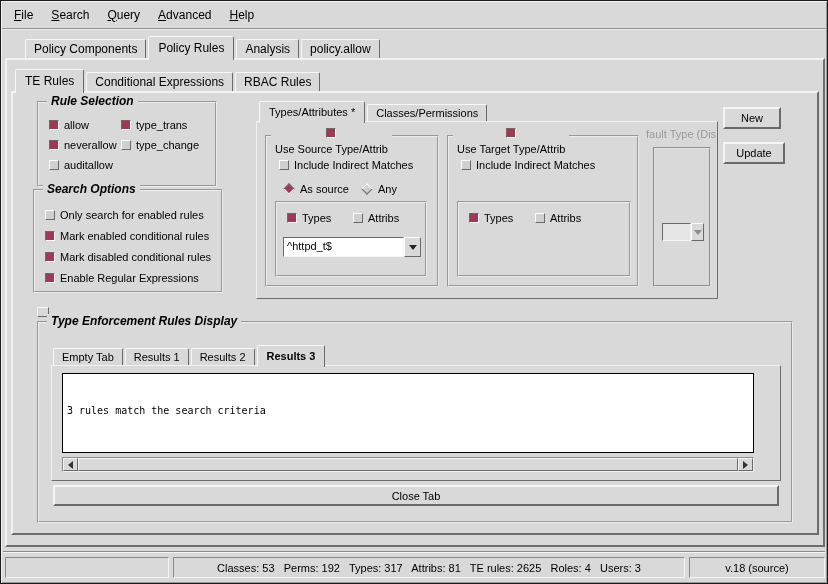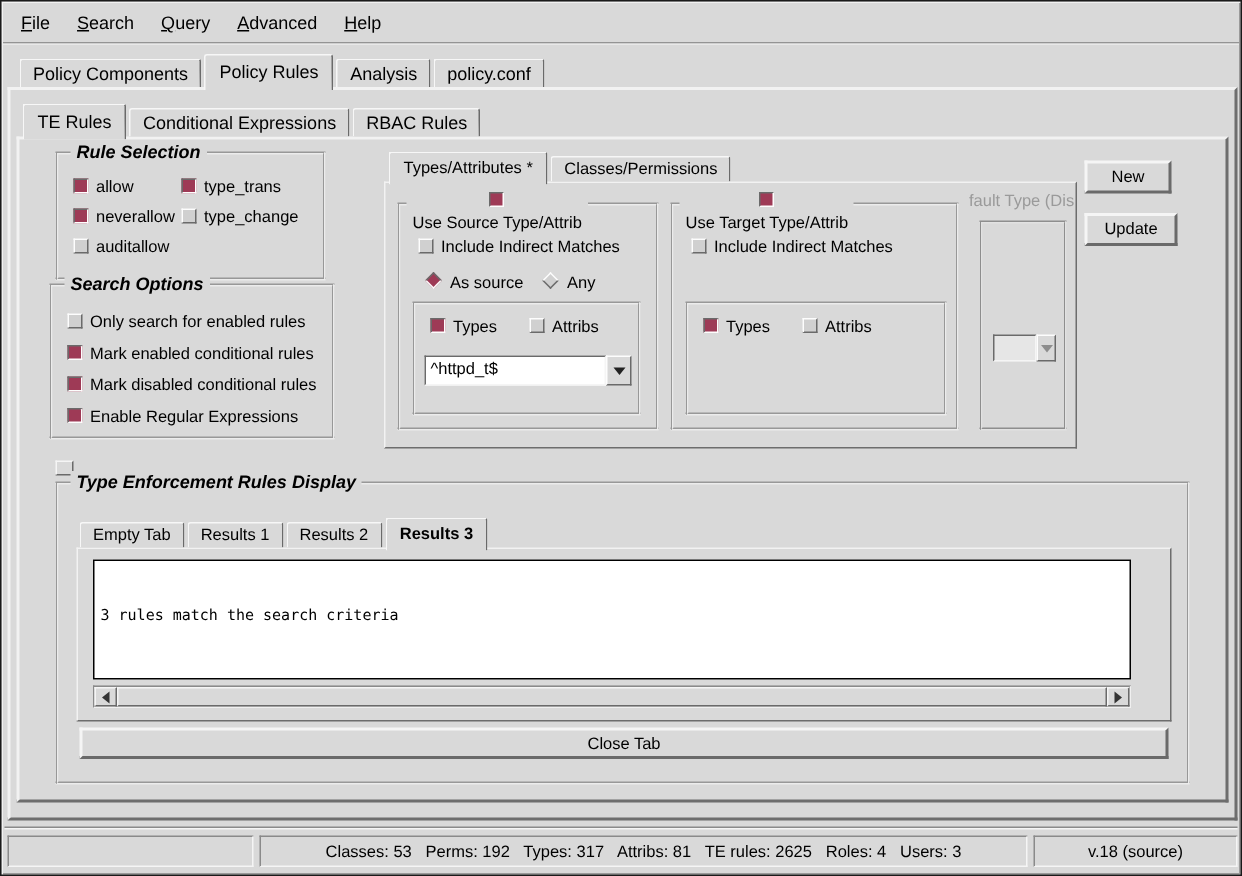--- a/index.html
+++ b/index.html
@@ -26,21 +26,21 @@
   .tab.sel { padding:4px 9px 5px; margin-bottom:-2px; position:relative; z-index:7; }
   .tab.small { font-size:11px; }
   .tab.small.sel { font-weight:bold; }
   
   .groupbox { position:absolute; border:2px groove #ececec; }
   .gb-title { position:absolute; top:-9px; left:8px; background:#d9d9d9; padding:0 4px;
     font-weight:bold; font-style:italic; font-size:12px; white-space:nowrap;
     display:flex; align-items:center; gap:5px; }
   .gb-title.plain { font-weight:normal; font-style:normal; font-size:11px;flex-direction:column; }
   
-  .crow { position:absolute; display:flex; gap:5px; font-size:11px; white-space:nowrap; }
+  .crow { position:absolute; display:flex; align-items:center; gap:5px; font-size:11px; white-space:nowrap; }
   .ind { width:10px; height:10px; flex:none; display:inline-block; background:#d0d0d0;
     border:1px solid; border-color:#fdfdfd #6a6a6a #6a6a6a #fdfdfd; }
   .ind.on { background:var(--check-on); border-color:#6a6a6a #fdfdfd #fdfdfd #6a6a6a; }
   .ind.diamond { width:8px; height:8px; transform:rotate(45deg); margin:0 2px; }
   
   .combo { position:absolute; display:flex; height:20px; }
   .combo-entry { flex:1; background:#fff; border:1px solid; border-color:#6a6a6a #f5f5f5 #f5f5f5 #6a6a6a;
     font-size:11px; line-height:17px; padding:0 3px; overflow:hidden; white-space:nowrap; }
   .combo-entry.dis { background:#e6e6e6; }
   .combo-btn { width:17px; flex:none; background:#d9d9d9; border:1px solid; border-color:#fdfdfd #6a6a6a #6a6a6a #fdfdfd;
@@ -78,25 +78,25 @@
 
   <div class="menubar">
     <span class="menu-item">File</span>
     <span class="menu-item">Search</span>
     <span class="menu-item">Query</span>
     <span class="menu-item">Advanced</span>
     <span class="menu-item">Help</span>
   </div>
 
   <div class="panel-raised" style="left:4px; top:57px; width:820px; height:489px;"></div>
-  <div class="tabrow" style="left:12px; top:32px; height:25px;text-align:right;">
+  <div class="tabrow" style="left:24px; top:32px; height:25px;text-align:right;">
     <span class="tab">Policy Components</span>
     <span class="tab sel">Policy Rules</span>
     <span class="tab">Analysis</span>
-    <span class="tab">policy.conf</span>
+    <span class="tab">policy.allow</span>
   </div>
 
   <div class="panel-raised" style="left:10px; top:90px; width:808px; height:444px;"></div>
   <div class="tabrow" style="left:14px; top:65px; height:25px;">
     <span class="tab sel">TE Rules</span>
     <span class="tab">Conditional Expressions</span>
     <span class="tab">RBAC Rules</span>
   </div>
 
   <div class="groupbox" style="left:36px; top:100px; width:180px; height:86px;">

